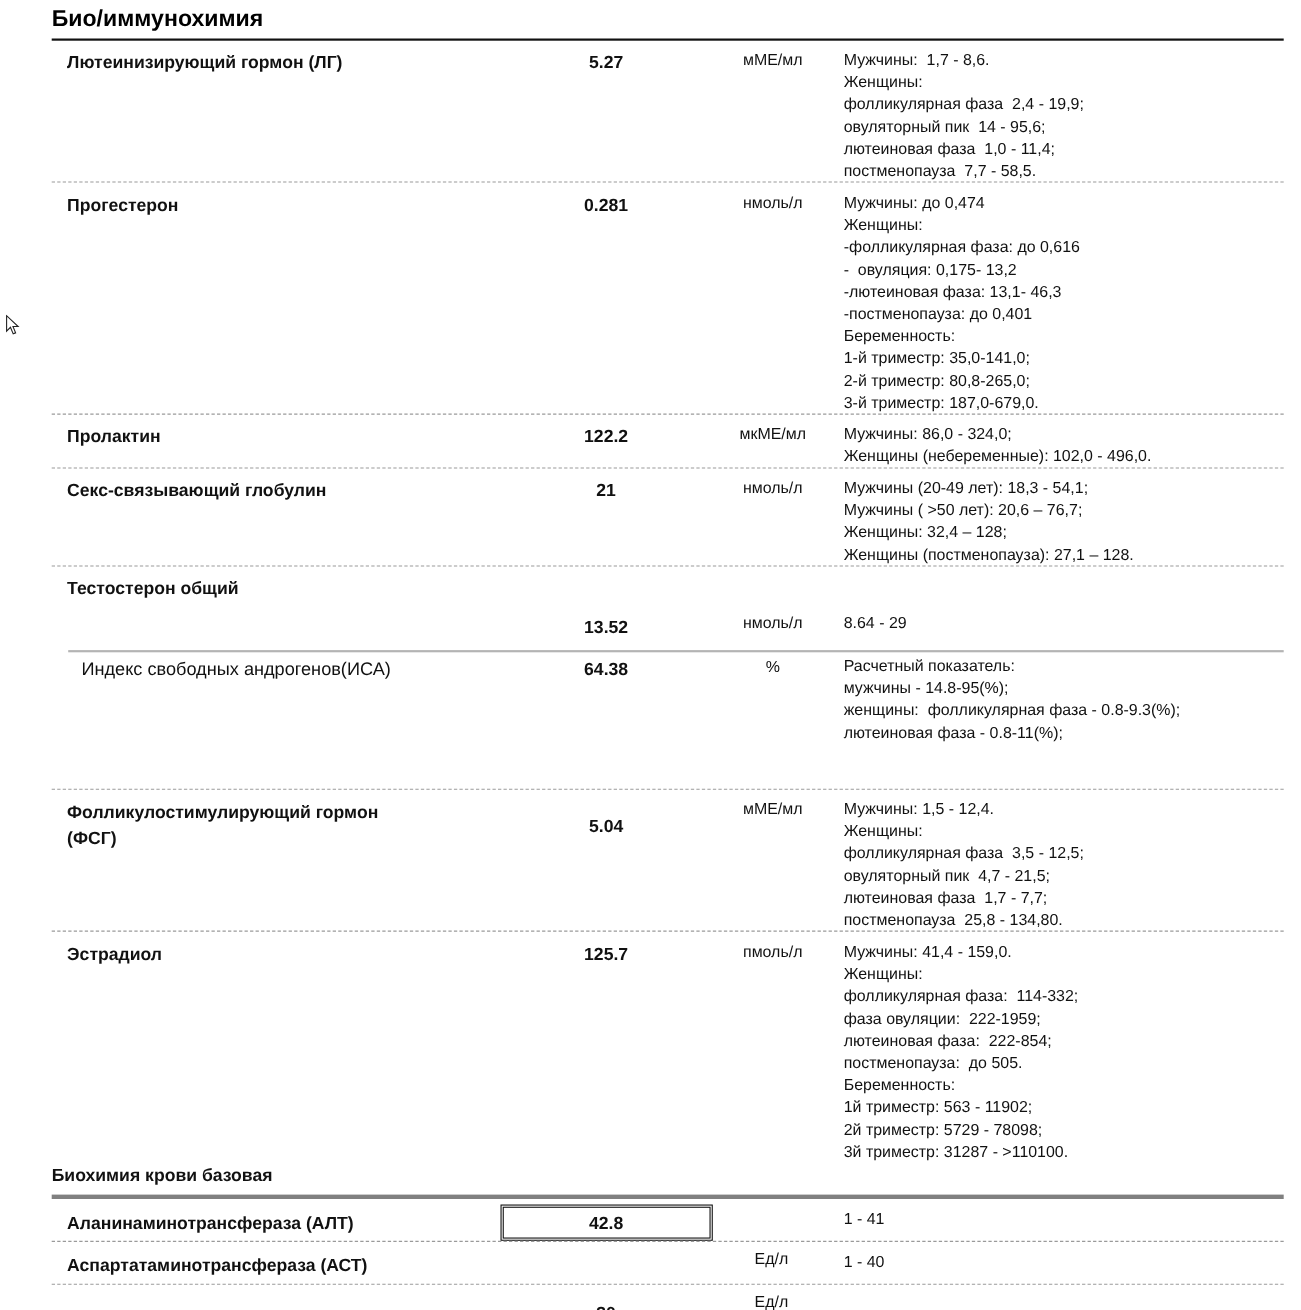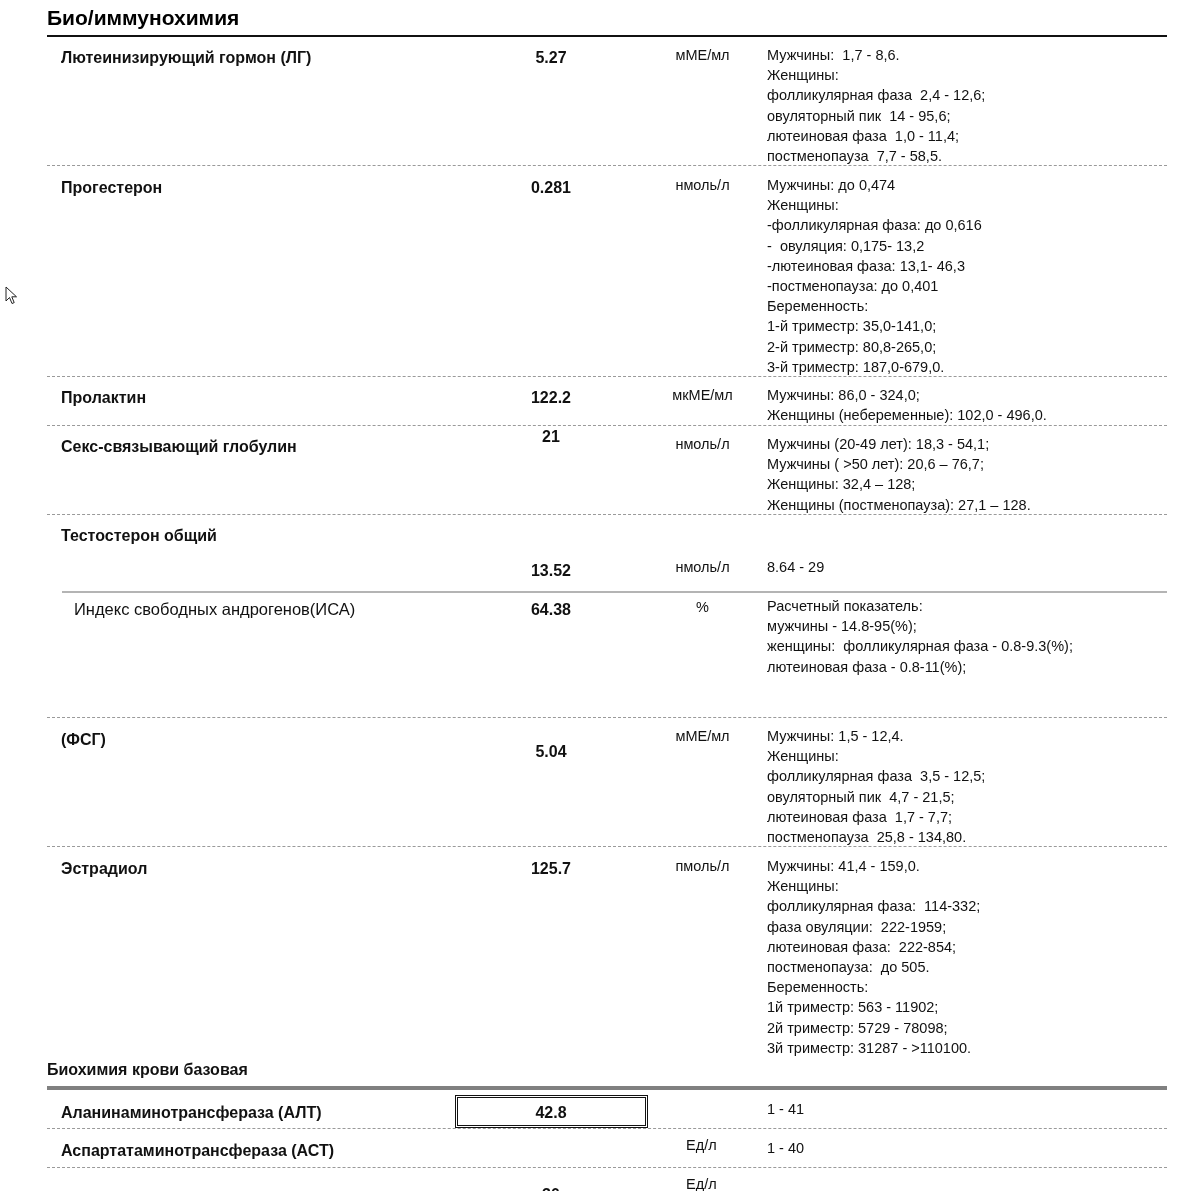--- a/index.html
+++ b/index.html
@@ -31,54 +31,55 @@
 </style>
 </head>
 <body>
 
 <div class="section-title">Био/иммунохимия</div>
 <div class="rule-thick" style="top:35px;"></div>
 
 <div class="name" style="top:46px;">Лютеинизирующий гормон (ЛГ)</div>
 <div class="value" style="top:46px;">5.27</div>
 <div class="unit" style="top:45px;">мМЕ/мл</div>
-<div class="ref" style="top:45px;"><div>Мужчины:  1,7 - 8,6.</div><div>Женщины:</div><div>фолликулярная фаза  2,4 - 12,6;</div><div>овуляторный пик  14 - 95,6;</div><div>лютеиновая фаза  1,0 - 11,4;</div><div>постменопауза  7,7 - 58,5.</div></div>
+<div class="ref" style="top:45px;"><div>Мужчины:  1,7 - 8,6.</div><div>Женщины:</div><div>фолликулярная фаза  2,4 - 19,9;</div><div>овуляторный пик  14 - 95,6;</div><div>лютеиновая фаза  1,0 - 11,4;</div><div>постменопауза  7,7 - 58,5.</div></div>
 <div class="dotted" style="top:165px;"></div>
 
 <div class="name" style="top:176px;">Прогестерон</div>
 <div class="value" style="top:176px;">0.281</div>
 <div class="unit" style="top:175px;">нмоль/л</div>
 <div class="ref" style="top:175px;"><div>Мужчины: до 0,474</div><div>Женщины:</div><div>-фолликулярная фаза: до 0,616</div><div>-  овуляция: 0,175- 13,2</div><div>-лютеиновая фаза: 13,1- 46,3</div><div>-постменопауза: до 0,401</div><div>Беременность:</div><div>1-й триместр: 35,0-141,0;</div><div>2-й триместр: 80,8-265,0;</div><div>3-й триместр: 187,0-679,0.</div></div>
 <div class="dotted" style="top:376px;"></div>
 
 <div class="name" style="top:386px;">Пролактин</div>
 <div class="value" style="top:386px;">122.2</div>
 <div class="unit" style="top:385px;">мкМЕ/мл</div>
 <div class="ref" style="top:385px;"><div>Мужчины: 86,0 - 324,0;</div><div>Женщины (небеременные): 102,0 - 496,0.</div></div>
 <div class="dotted" style="top:425px;"></div>
 
 <div class="name" style="top:435px;">Секс-связывающий глобулин</div>
-<div class="value" style="top:425px;">21</div>
+<div class="value" style="top:435px;">21</div>
 <div class="unit" style="top:434px;">нмоль/л</div>
 <div class="ref" style="top:434px;"><div>Мужчины (20-49 лет): 18,3 - 54,1;</div><div>Мужчины ( &gt;50 лет): 20,6 – 76,7;</div><div>Женщины: 32,4 – 128;</div><div>Женщины (постменопауза): 27,1 – 128.</div></div>
 <div class="dotted" style="top:514px;"></div>
 
 <div class="name" style="top:524px;">Тестостерон общий</div>
 <div class="value" style="top:559px;">13.52</div>
 <div class="unit" style="top:557px;">нмоль/л</div>
 <div class="ref" style="top:557px;"><div>8.64 - 29</div></div>
 <div class="solid-grey" style="top:591px;"></div>
 
 <div class="name plain" style="top:598px;">Индекс свободных андрогенов(ИСА)</div>
 <div class="value" style="top:598px;">64.38</div>
 <div class="unit" style="top:597px;">%</div>
 <div class="ref" style="top:596px;"><div>Расчетный показатель:</div><div>мужчины - 14.8-95(%);</div><div>женщины:  фолликулярная фаза - 0.8-9.3(%);</div><div>лютеиновая фаза - 0.8-11(%);</div></div>
 <div class="dotted" style="top:717px;"></div>
 
 <div class="name" style="top:728px;">
+  <div>Фолликулостимулирующий гормон</div>
   <div>(ФСГ)</div>
 </div>
 <div class="value" style="top:740px;">5.04</div>
 <div class="unit" style="top:726px;">мМЕ/мл</div>
 <div class="ref" style="top:726px;"><div>Мужчины: 1,5 - 12,4.</div><div>Женщины:</div><div>фолликулярная фаза  3,5 - 12,5;</div><div>овуляторный пик  4,7 - 21,5;</div><div>лютеиновая фаза  1,7 - 7,7;</div><div>постменопауза  25,8 - 134,80.</div></div>
 <div class="dotted" style="top:846px;"></div>
 
 <div class="name" style="top:857px;">Эстрадиол</div>
 <div class="value" style="top:857px;">125.7</div>
 <div class="unit" style="top:856px;">пмоль/л</div>

